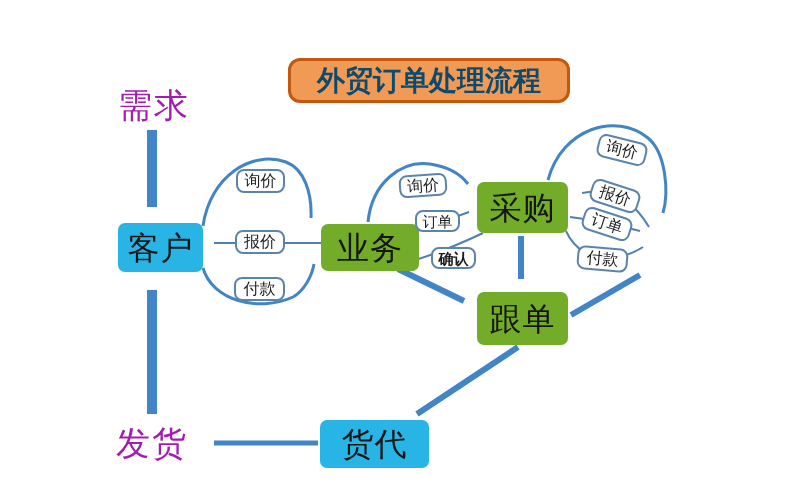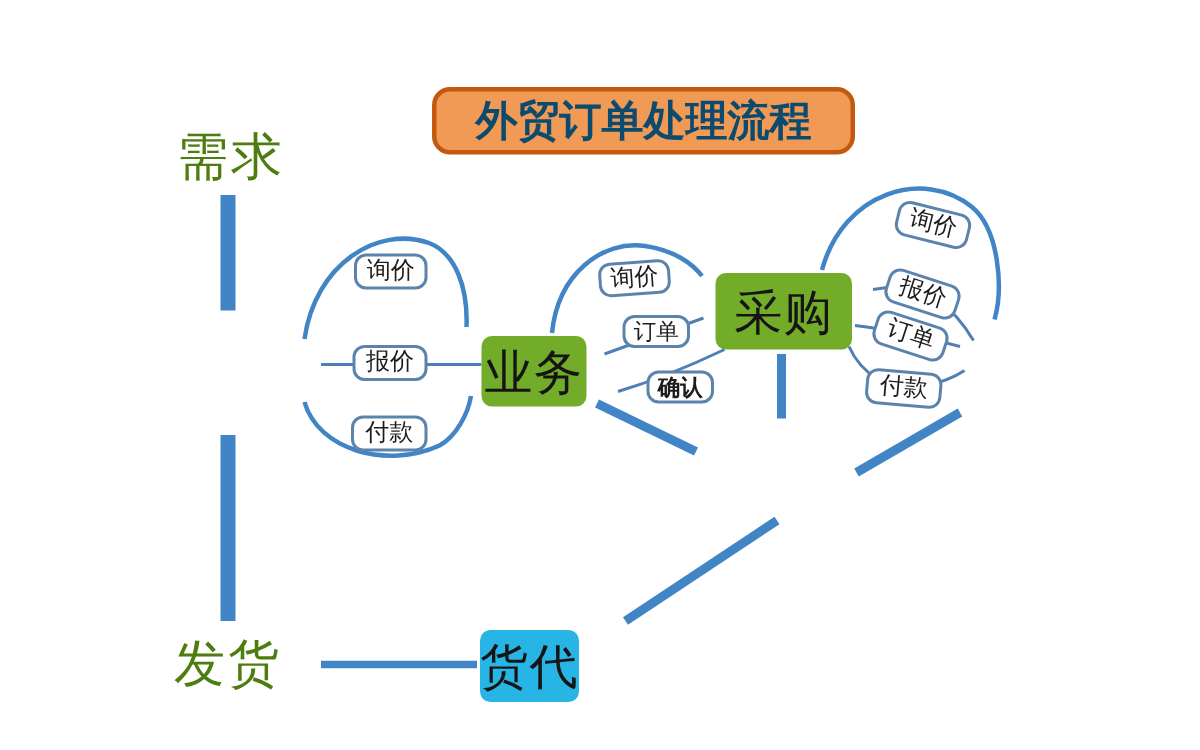--- a/index.html
+++ b/index.html
@@ -27,21 +27,21 @@
     color:#151515;border-radius:7px;font-size:32px;line-height:1;letter-spacing:1px;
   }
   .cyan{background:var(--node-cyan);}
   .green{background:var(--node-green);}
   .elabel{
     position:absolute;z-index:2;background:#ffffff;box-sizing:border-box;
     border:2.5px solid var(--label-border);border-radius:8px;
     display:flex;align-items:center;justify-content:center;
     font-size:16px;color:#1c1c1c;line-height:1;
   }
-  .free{position:absolute;z-index:2;font-size:34px;color:#4d7c0f;line-height:1;letter-spacing:2px;}
+  .free{position:absolute;z-index:2;font-size:34px;color:#a21caf;line-height:1;letter-spacing:2px;}
 </style>
 </head>
 <body>
 
 <div id="stage">
 
   <svg class="wires" width="800" height="500" viewBox="0 0 800 500">
     <defs>
       <marker id="aL" viewBox="0 0 10 10" refX="7" refY="5" markerWidth="2.2" markerHeight="2.2" markerUnits="strokeWidth" orient="auto">
           <path class="mk" d="M0,0.5 L10,5 L0,9.5 z"></path>
@@ -77,23 +77,25 @@
     <path class="wire-med2" marker-end="url(#aM)" d="M318,443 L214,443"></path>
   </svg>
 
   <div class="title-box">
     <span>外贸订单处理流程</span>
   </div>
 
   <div class="free" style="left:118px;top:88px;">需求</div>
   <div class="free" style="left:116px;top:426px;">发货</div>
 
-  <div class="node green" style="left:321px;top:224px;width:70px;height:47px;">业务</div>
+  <div class="node cyan" style="left:118px;top:223px;width:85px;height:49px;">客户</div>
+  <div class="node green" style="left:321px;top:224px;width:98px;height:47px;">业务</div>
   <div class="node green" style="left:477px;top:182px;width:91px;height:51px;">采购</div>
-  <div class="node cyan" style="left:320px;top:420px;width:66px;height:48px;">货代</div>
+  <div class="node green" style="left:477px;top:292px;width:91px;height:53px;">跟单</div>
+  <div class="node cyan" style="left:320px;top:420px;width:109px;height:48px;">货代</div>
 
   <div class="elabel" style="left:236px;top:169px;width:49px;height:24px;">询价</div>
   <div class="elabel" style="left:235px;top:230px;width:50px;height:24px;">报价</div>
   <div class="elabel" style="left:234px;top:277px;width:51px;height:24px;">付款</div>
 
   <div class="elabel" style="left:399px;top:174px;width:48px;height:23px;transform:rotate(-4deg);">询价</div>
   <div class="elabel" style="left:415px;top:210px;width:45px;height:22px;font-size:15px;">订单</div>
   <div class="elabel" style="left:431px;top:247px;width:45px;height:22px;font-size:15px;font-weight:bold;">确认</div>
 
   <div class="elabel" style="left:597px;top:138px;width:50px;height:24px;transform:rotate(14deg);">询价</div>

